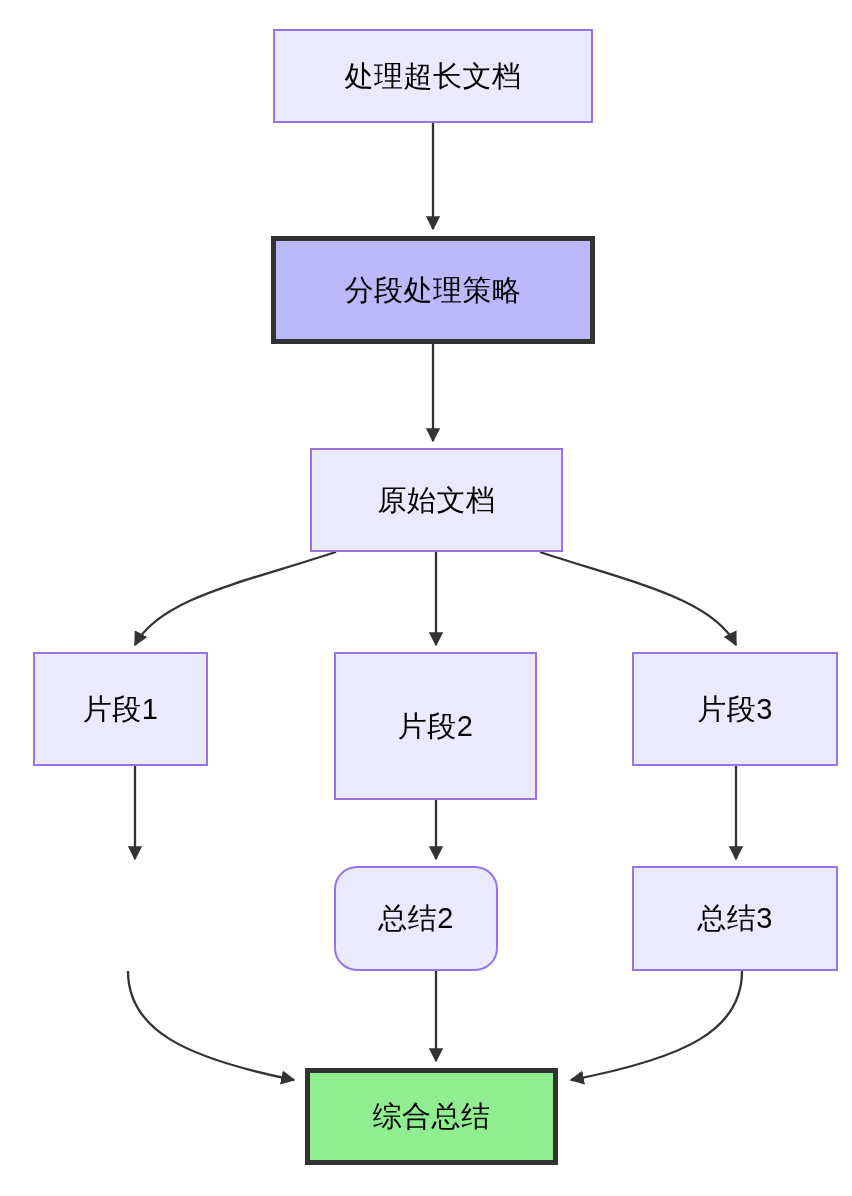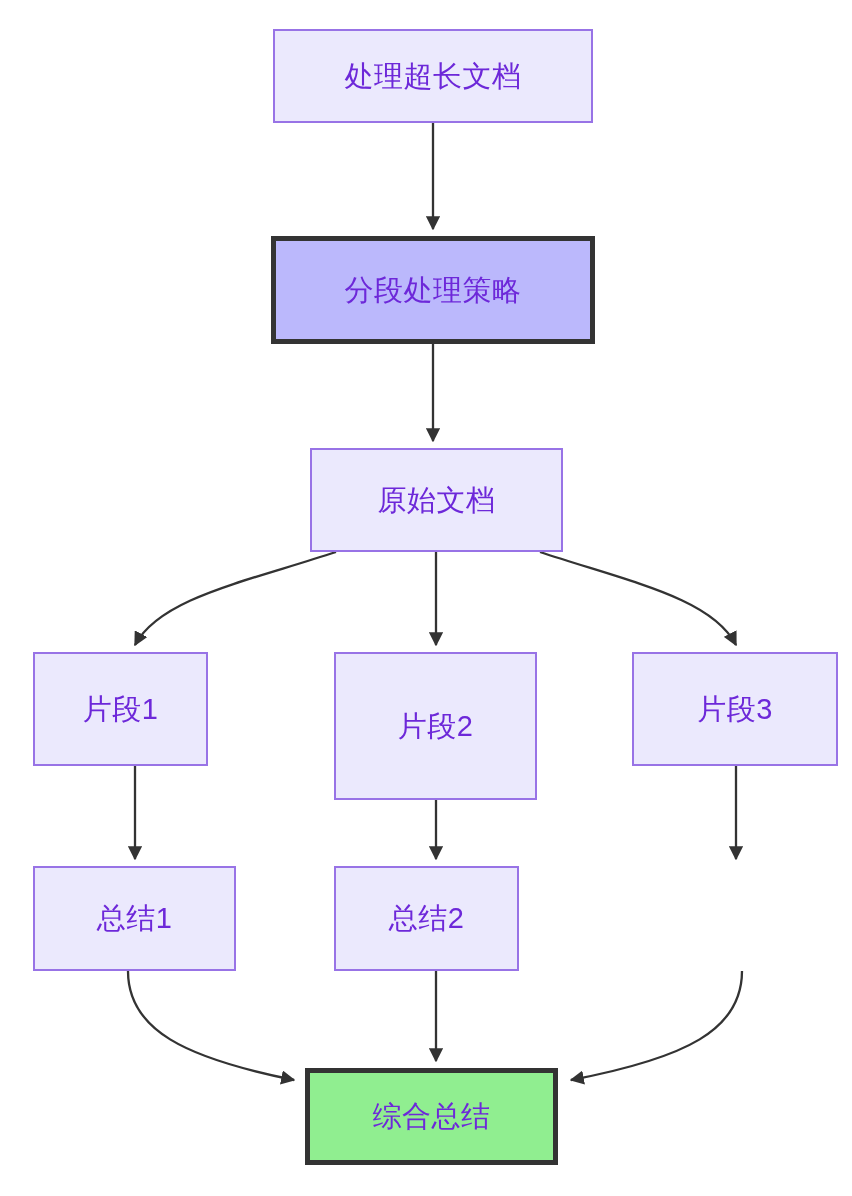--- a/index.html
+++ b/index.html
@@ -26,21 +26,21 @@
     width: 852px;
     height: 1196px;
   }
   .node {
     position: absolute;
     box-sizing: border-box;
     display: flex;
     align-items: center;
     justify-content: center;
     text-align: center;
-    color: #6d28d9;
+    color: #000000;
     font-size: 29px;
     line-height: 1.2;
     letter-spacing: 0.5px;
     background: #ebe9fd;
     border: 2px solid #9873e6;
     z-index: 2;
   }
   .node.emphasis {
     background: #bbb8fc;
     border: 5px solid #333333;
@@ -106,26 +106,26 @@
   </div>
 
   <div class="node" style="left:334px; top:652px; width:203px; height:148px;">
     <span class="node-label">片段2</span>
   </div>
 
   <div class="node" style="left:632px; top:652px; width:206px; height:114px;text-align:right;">
     <span class="node-label">片段3</span>
   </div>
 
-  <div class="node" style="left:33px; top:866px; width:203px; height:105px;">
-    <span class="node-label">总结1</span>
-  </div>
 
-  <div class="node" style="left:334px; top:866px; width:185px; height:105px;">
+  <div class="node" style="left:334px; top:866px; width:164px; height:105px;border-radius:23px;">
     <span class="node-label">总结2</span>
   </div>
 
+  <div class="node" style="left:632px; top:866px; width:206px; height:105px;">
+    <span class="node-label">总结3</span>
+  </div>
 
   <div class="node terminal" style="left:305px; top:1068px; width:253px; height:97px;">
     <span class="node-label">综合总结</span>
   </div>
 
 </div>
 
 </body></html>

